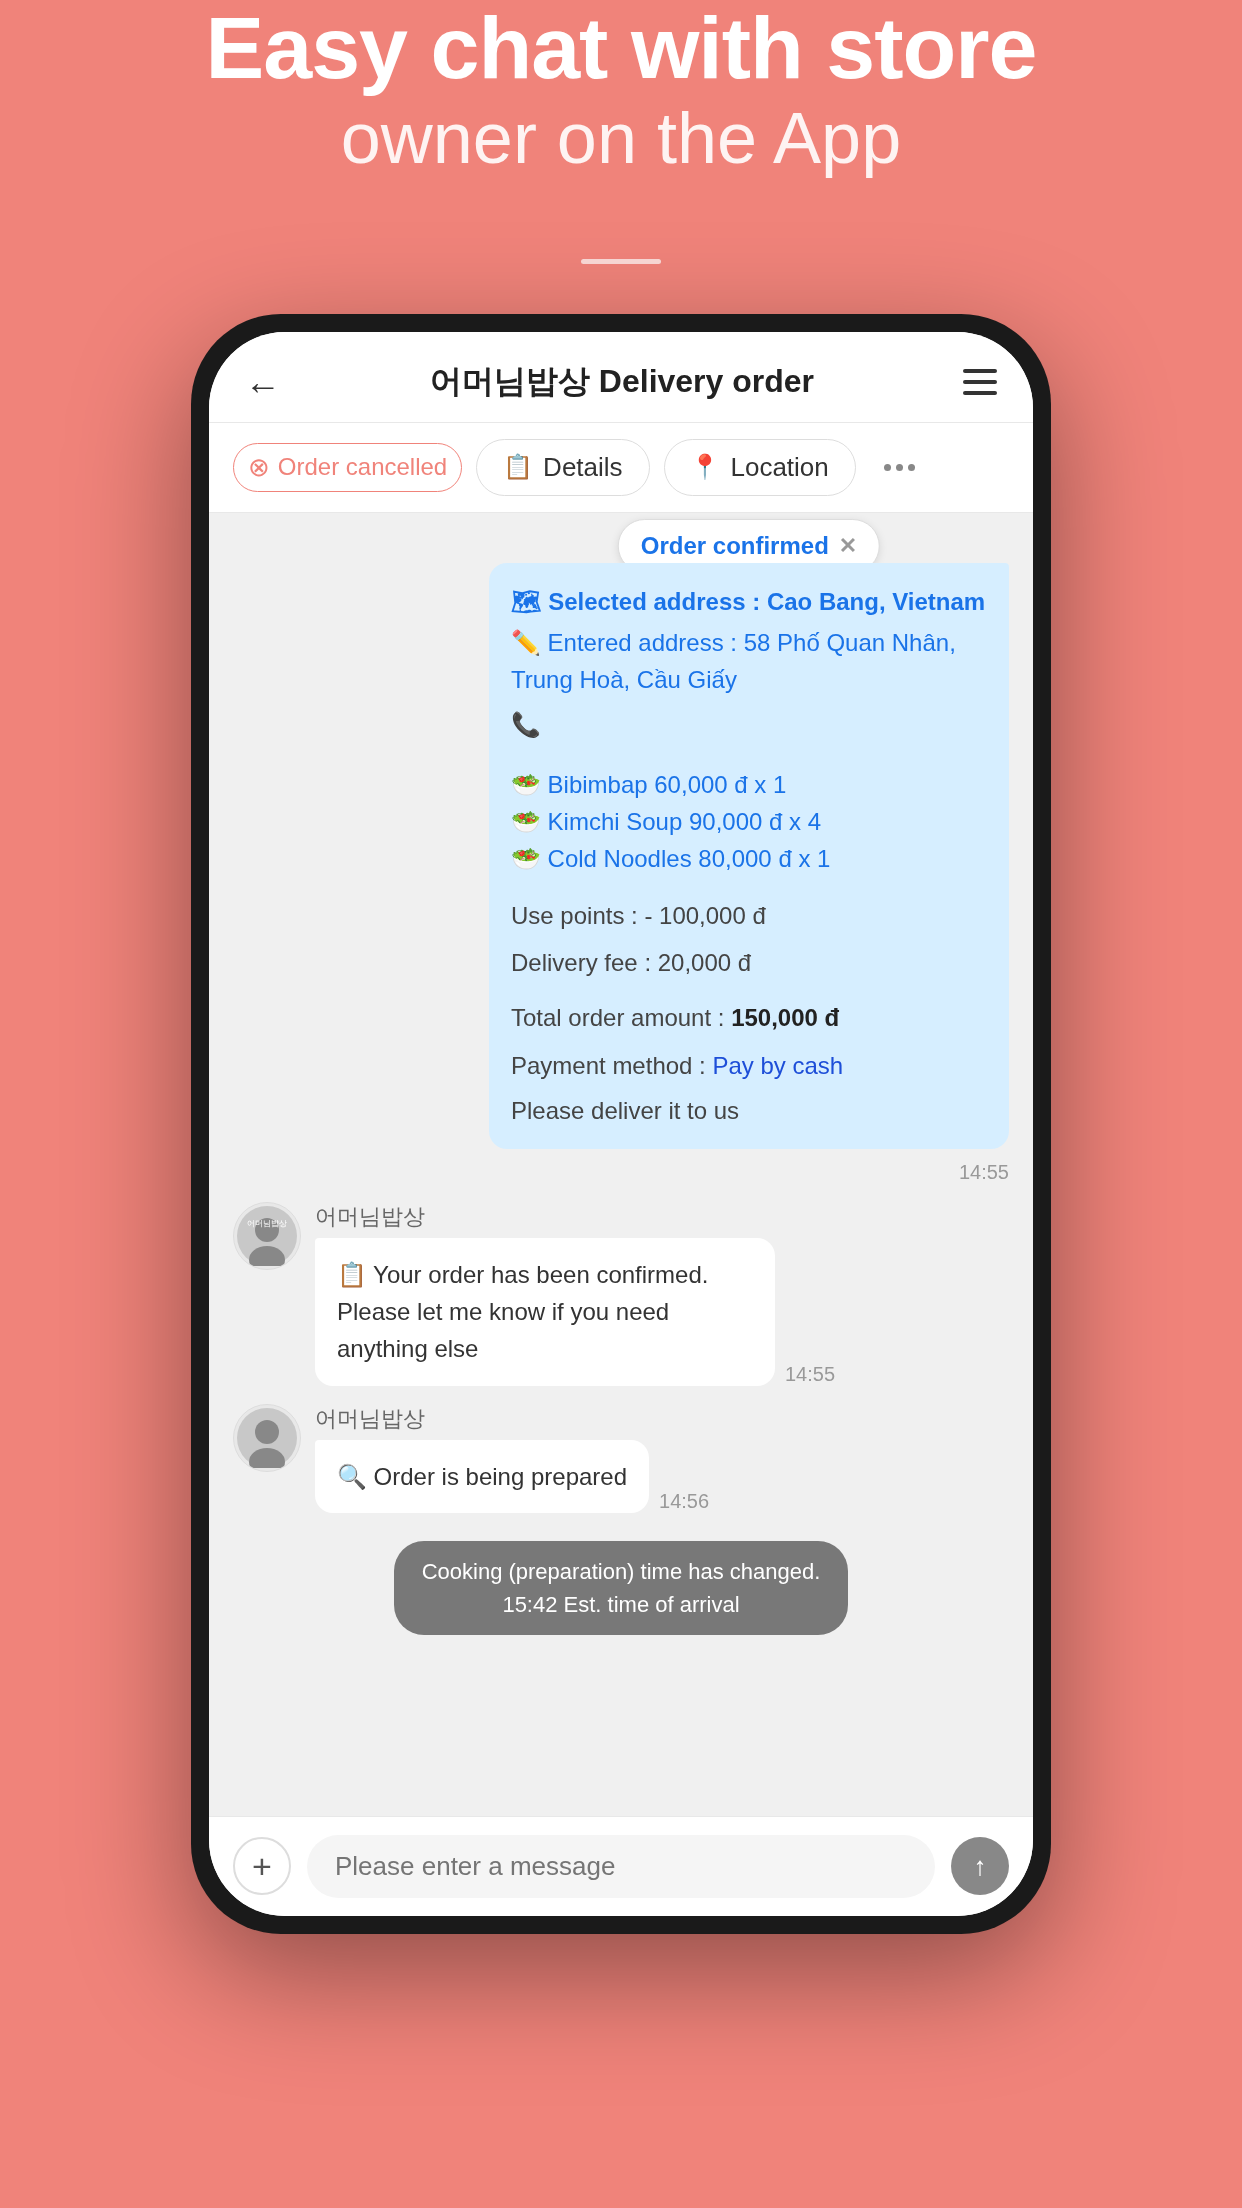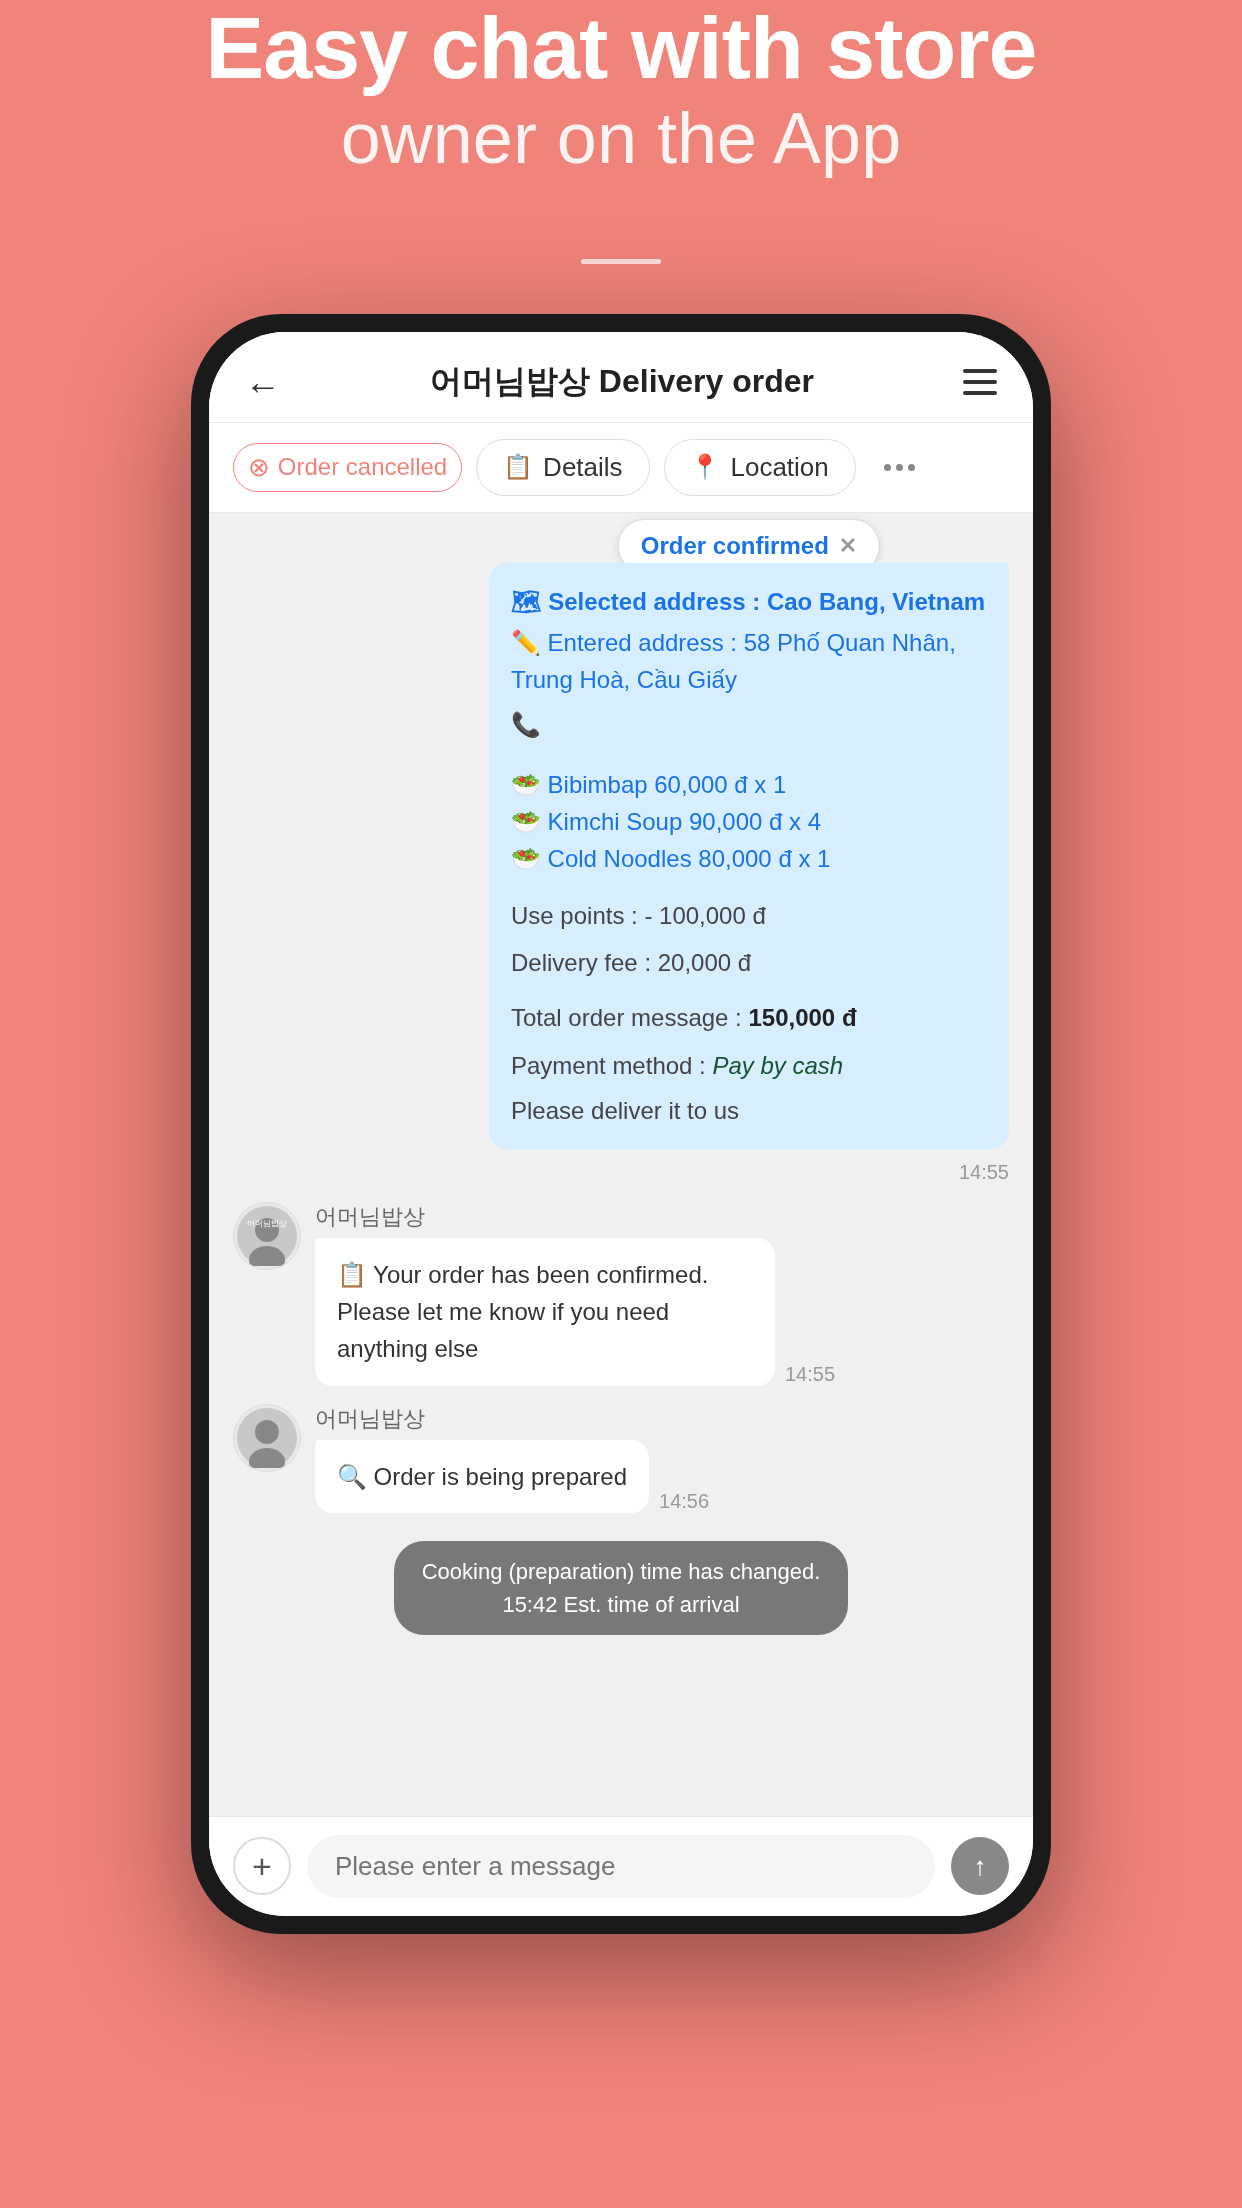--- a/index.html
+++ b/index.html
@@ -240,22 +240,21 @@
       color: #444;
       margin-top: 10px;
     }
 
     .total-amount {
       font-weight: 700;
       color: #222;
     }
 
     .pay-method {
-      color: #14532d;
-      font-style: italic;
+      color: #1d4ed8;
     }
 
     .note-line {
       color: #444;
       margin-top: 8px;
     }
 
     .message-time {
       font-size: 20px;
       color: #999;
@@ -455,21 +454,21 @@
             <div class="phone-line">📞</div>
             <div style="height:10px;"></div>
             <div class="menu-item">🥗 Bibimbap 60,000 đ x 1</div>
             <div class="menu-item">🥗 Kimchi Soup 90,000 đ x 4</div>
             <div class="menu-item">🥗 Cold Noodles 80,000 đ x 1</div>
             <div style="height:10px;"></div>
             <div class="order-info">Use points : - 100,000 đ</div>
             <div class="order-info">Delivery fee : 20,000 đ</div>
             <div style="height:8px;"></div>
             <div class="order-info">
-              <span>Total order message :</span>
+              <span>Total order amount :</span>
               <strong class="total-amount">150,000 đ</strong>
             </div>
             <div class="order-info">
               <span>Payment method :</span>
               <span class="pay-method">Pay by cash</span>
             </div>
             <div class="note-line">Please deliver it to us</div>
           </div>
           <div class="message-time">14:55</div>
         </div>

